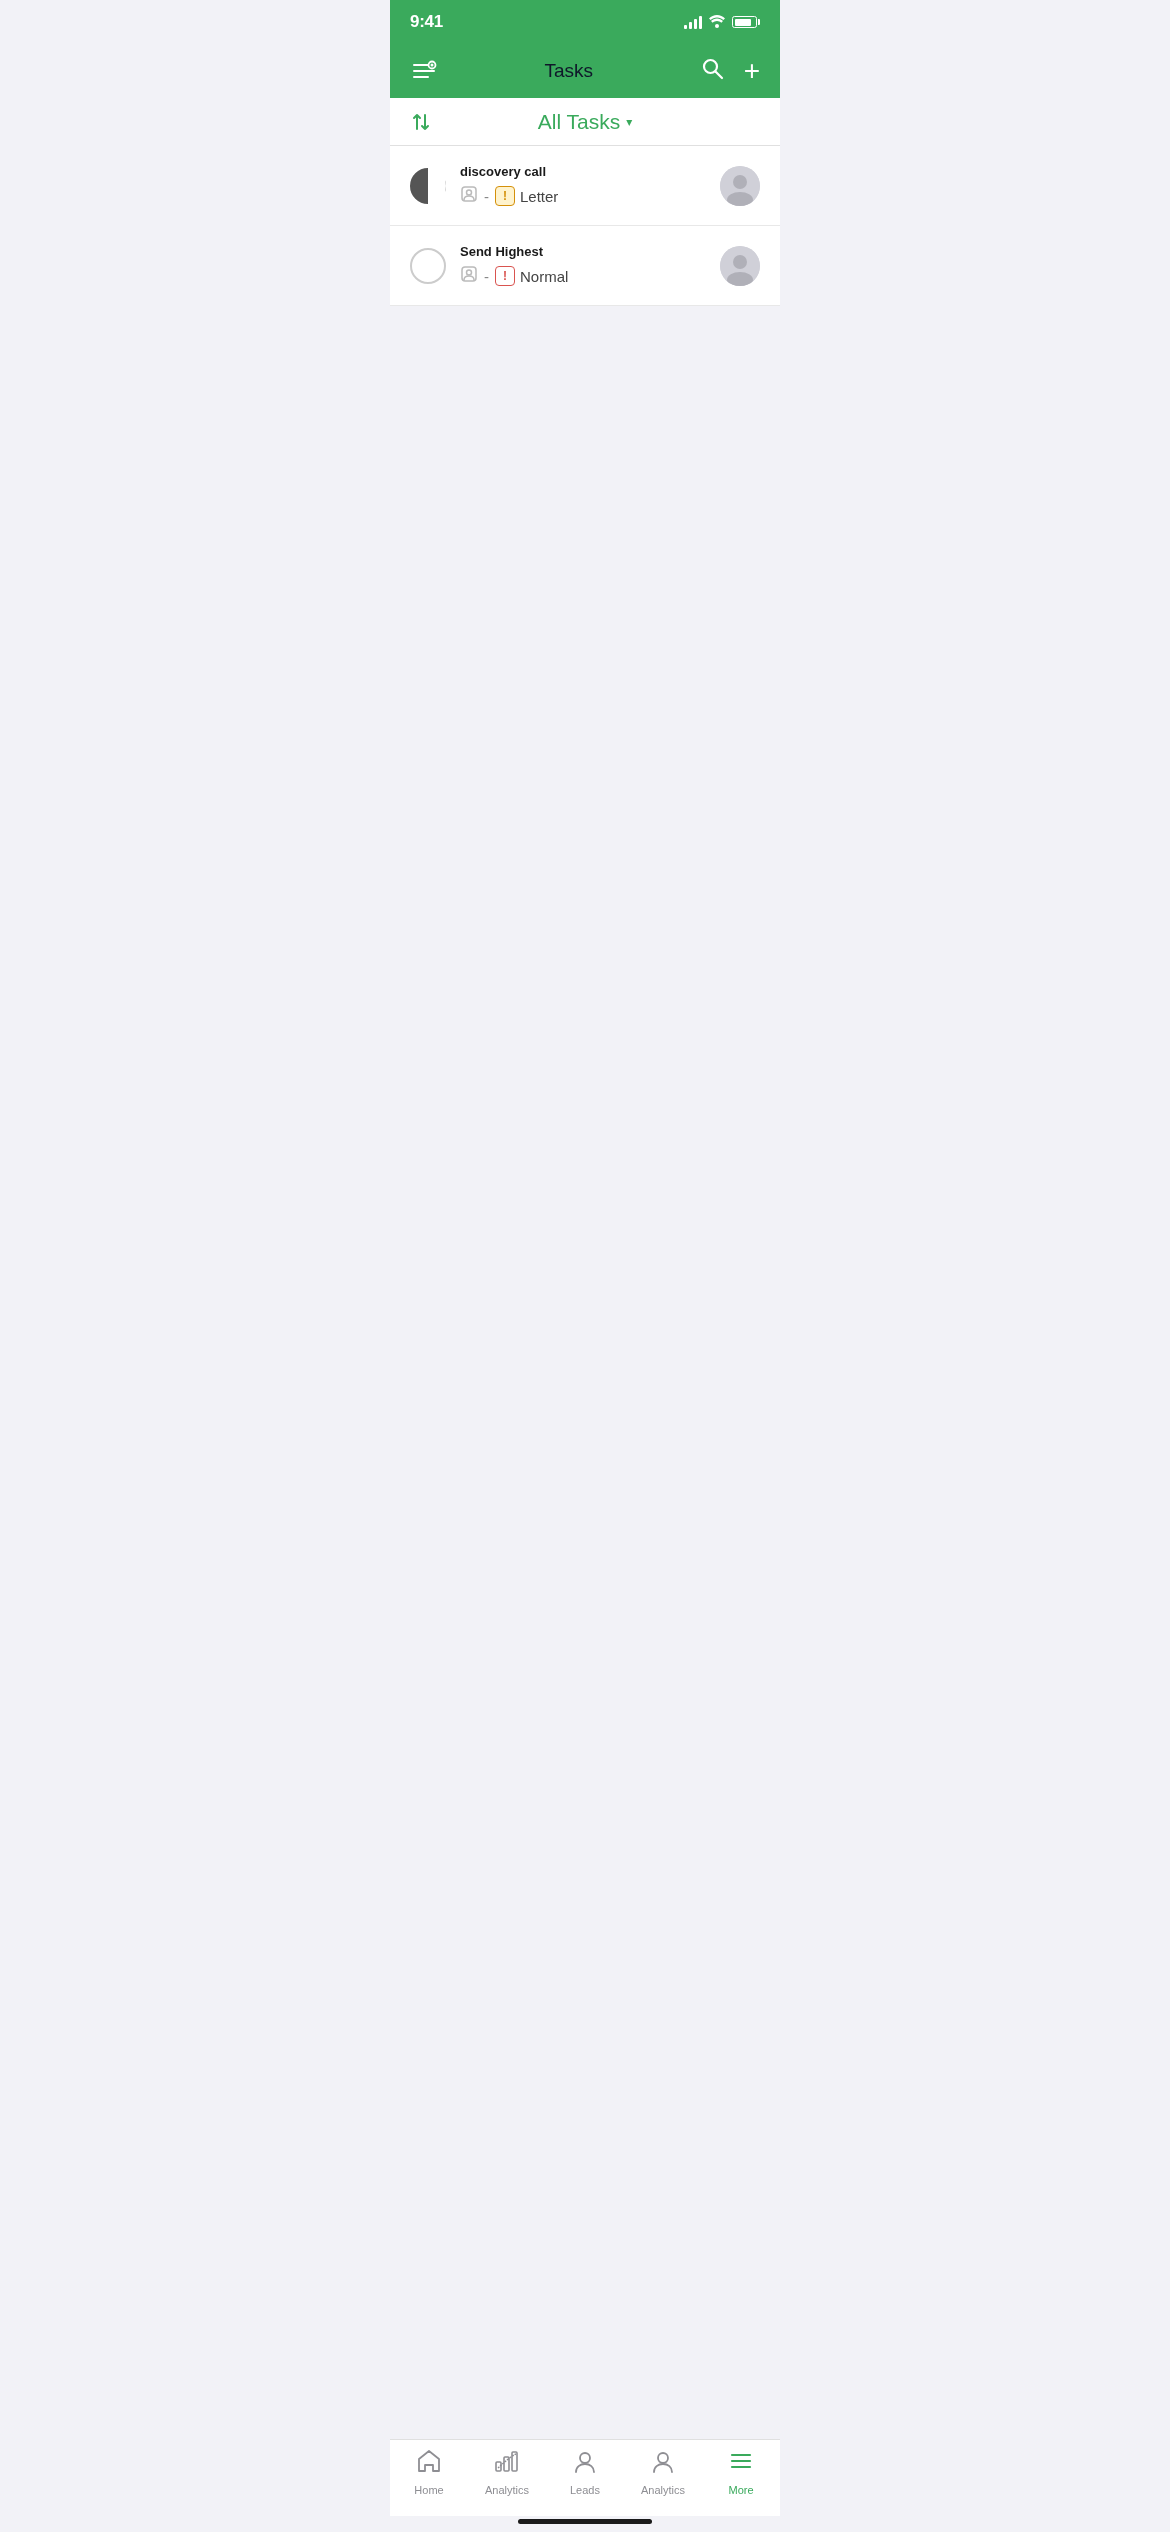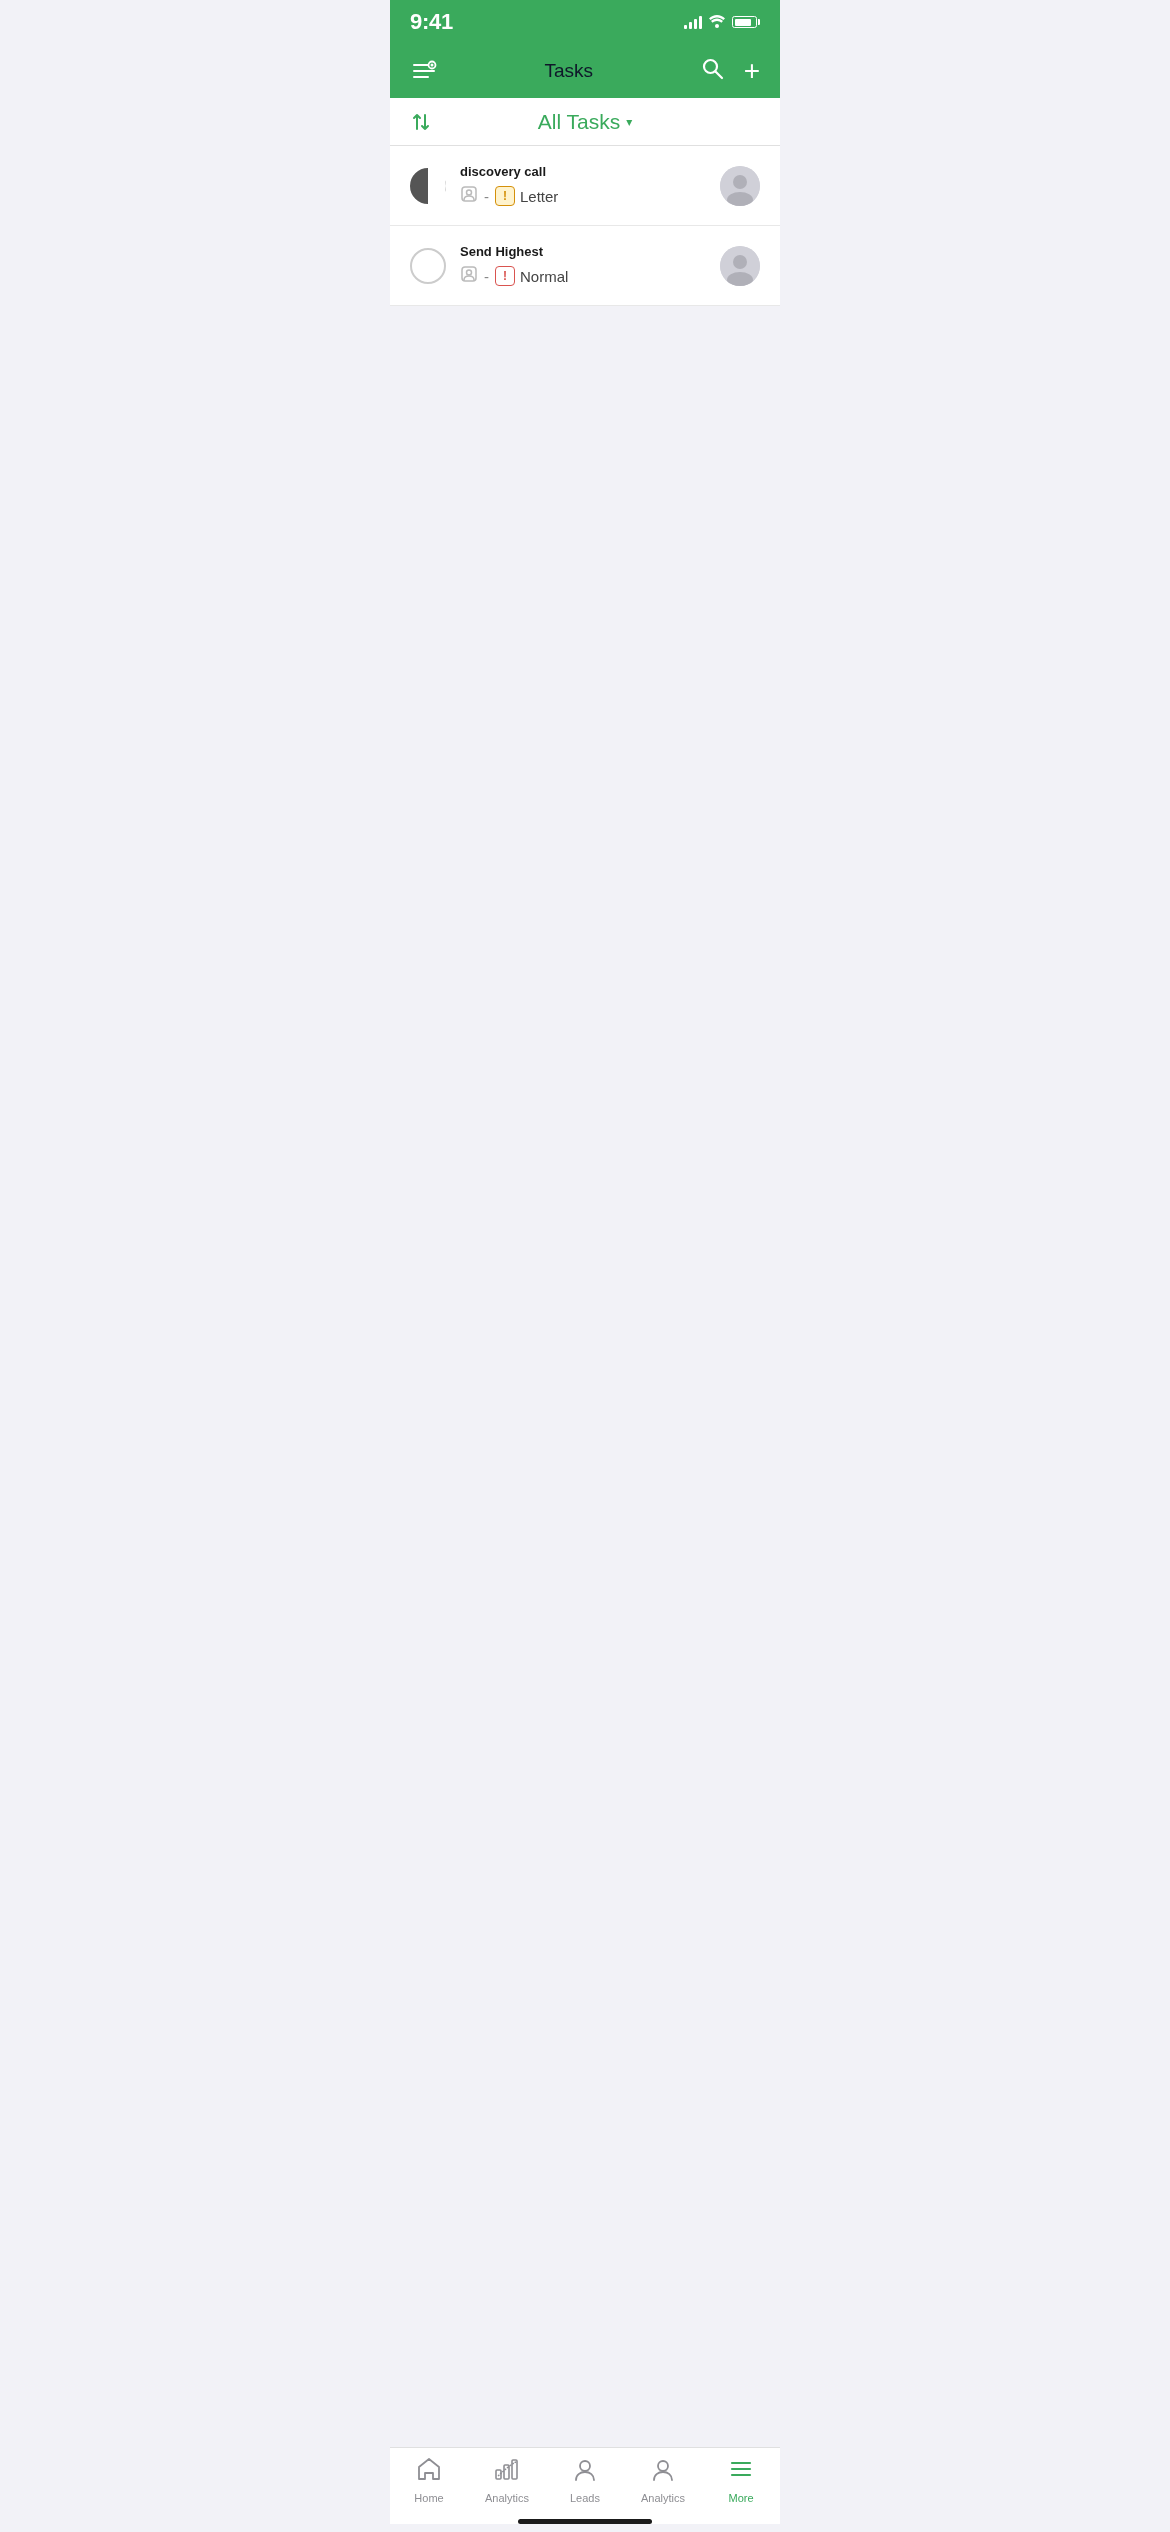--- a/index.html
+++ b/index.html
@@ -20,21 +20,21 @@
       background: #3aaa5c;
       height: 44px;
       display: flex;
       align-items: center;
       justify-content: space-between;
       padding: 0 20px;
       color: white;
     }
 
     .status-time {
-      font-size: 22px;
+      font-size: 17px;
       font-weight: 600;
       letter-spacing: -0.3px;
     }
 
     .status-icons {
       display: flex;
       align-items: center;
       gap: 6px;
     }
 
@@ -245,21 +245,21 @@
     
     .empty-area {
       background: #f2f2f7;
       flex: 1;
       min-height: 600px;
     }
 
     
     .tab-bar {
       position: fixed;
-      bottom: 8px;
+      bottom: 16px;
       left: 50%;
       transform: translateX(-50%);
       width: 390px;
       background: white;
       border-top: 1px solid #e0e0e0;
       display: flex;
       align-items: center;
       justify-content: space-around;
       padding: 8px 0 20px;
       z-index: 100;

